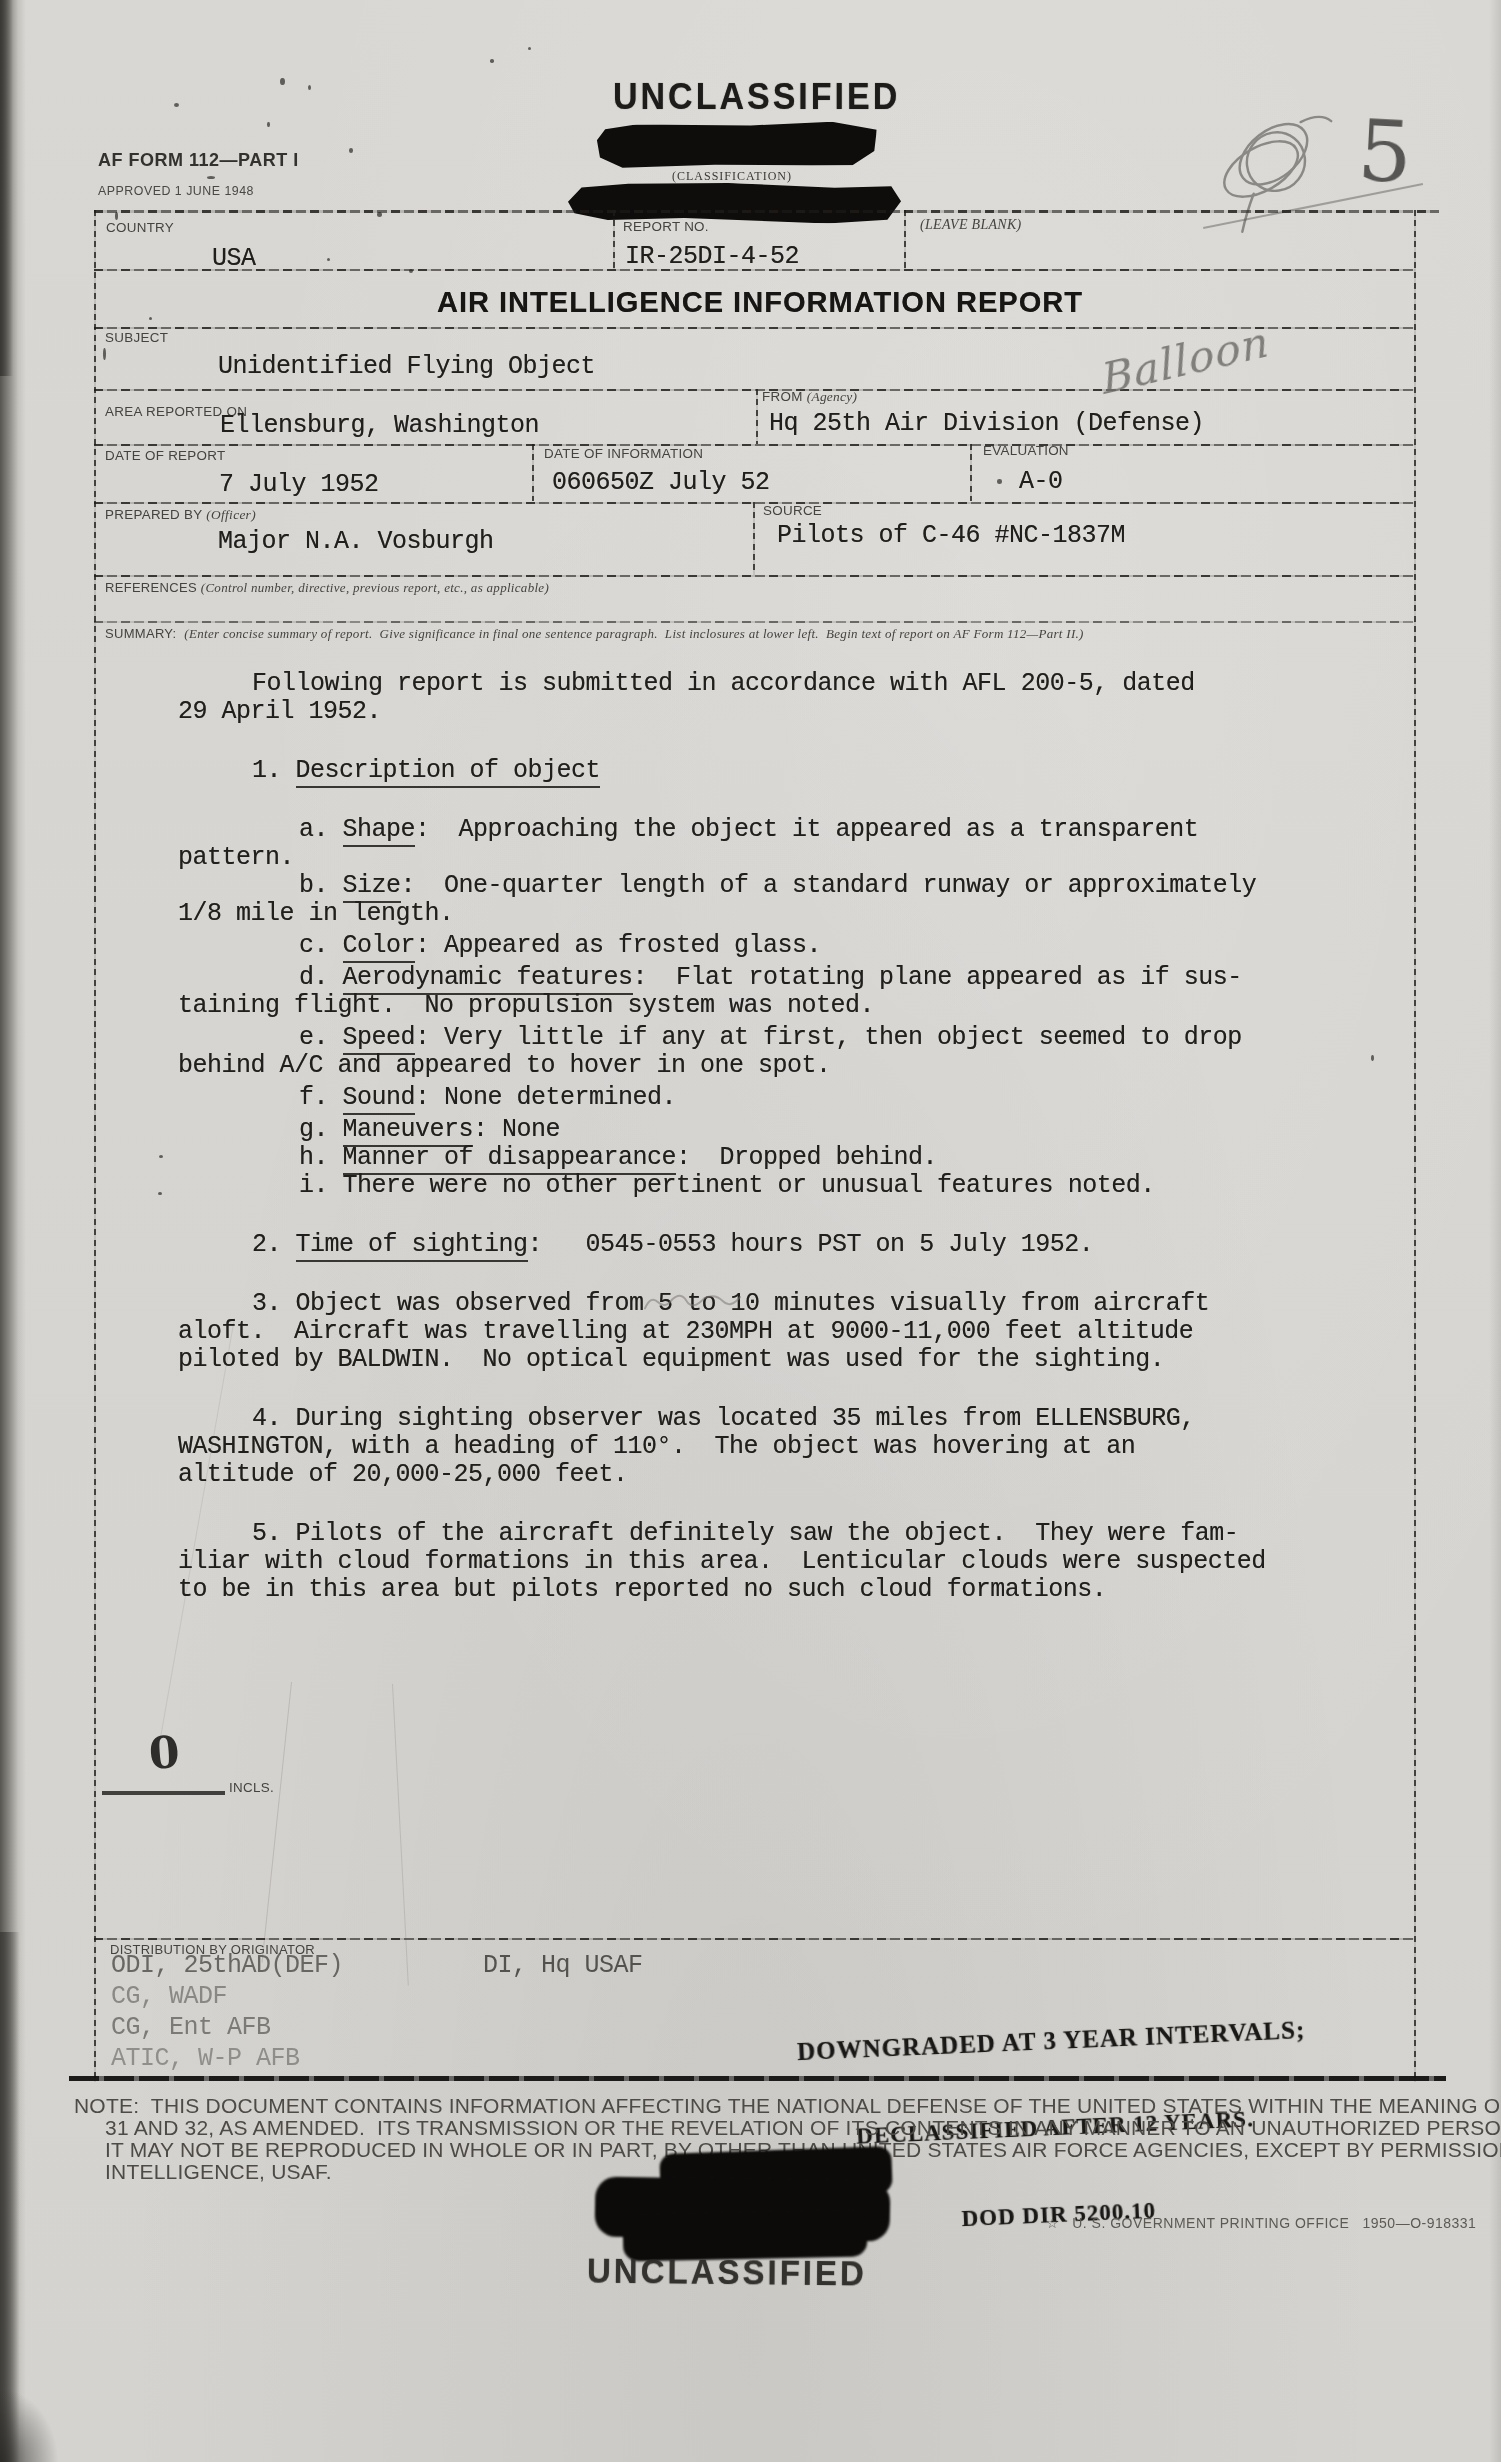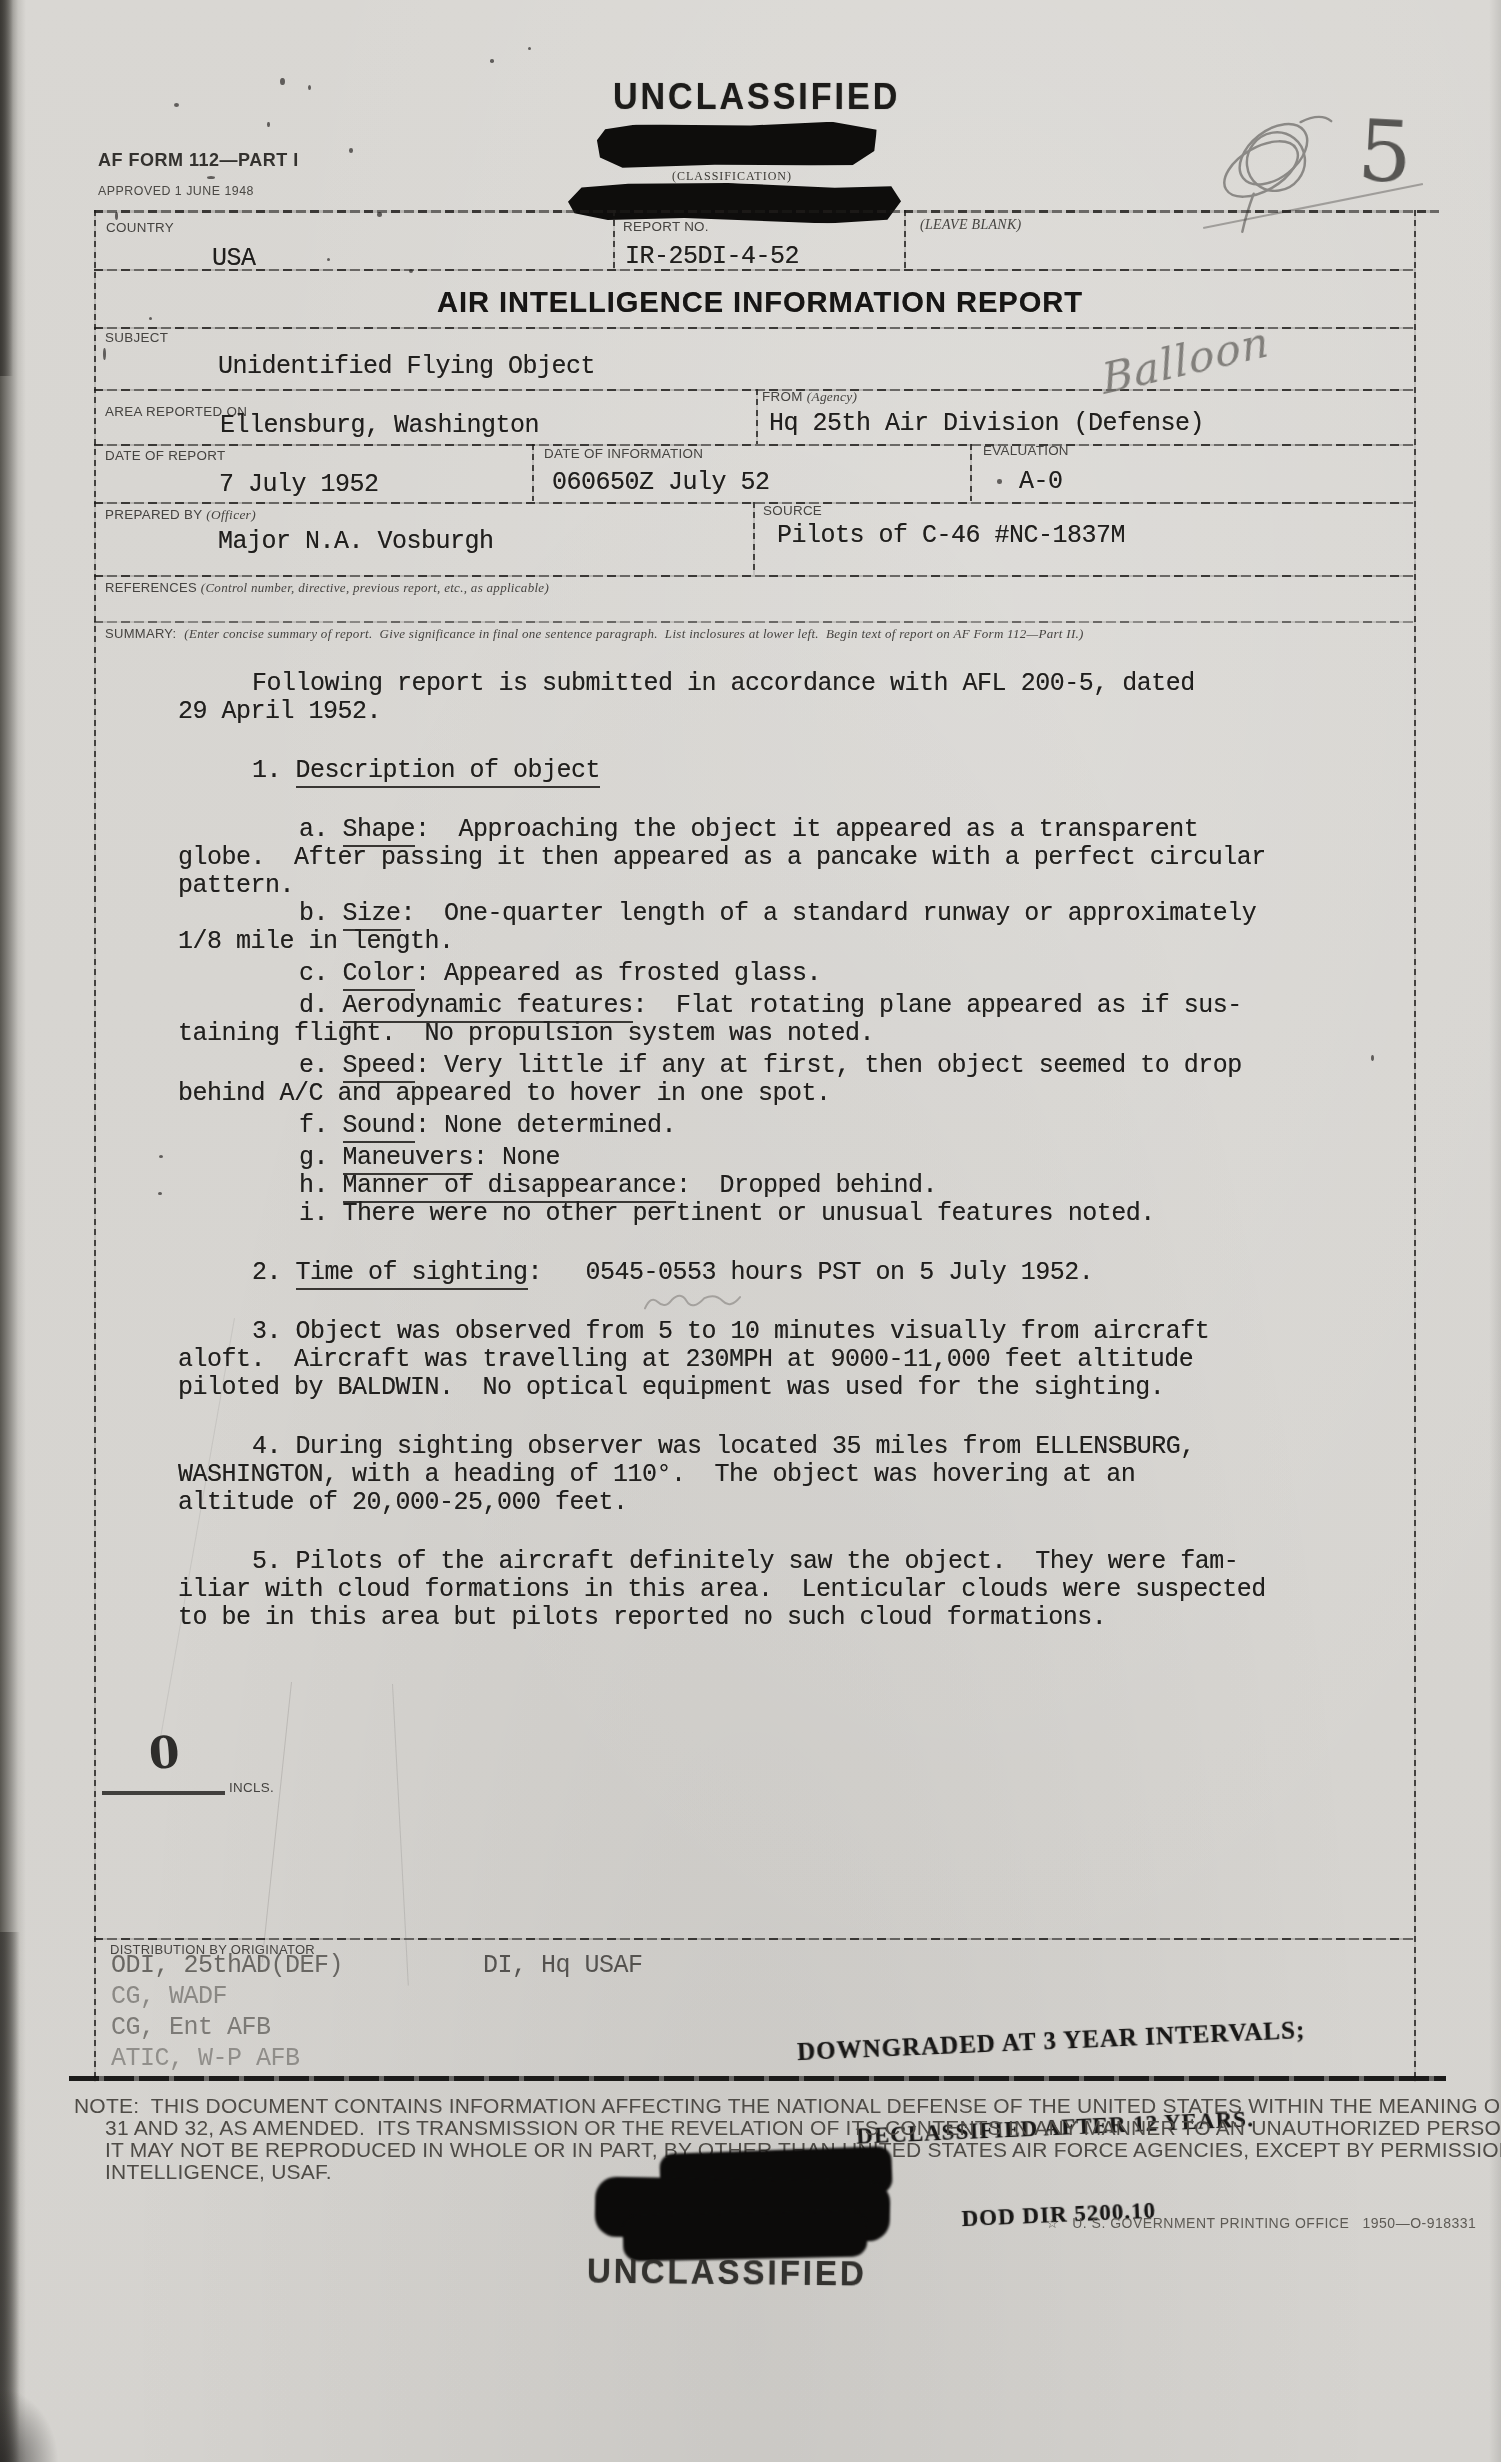--- a/index.html
+++ b/index.html
@@ -191,21 +191,20 @@
   <div id="body-blocks">
       <div class="blk g0">
         <div class="bline i1"><span>Following report is submitted in accordance with AFL 200-5, dated</span></div>
         <div class="bline i0"><span>29 April 1952.</span></div>
       </div>
       <div class="blk gb">
         <div class="bline i1"><span>1. </span><span class="u">Description of object</span></div>
       </div>
       <div class="blk gb">
         <div class="bline i2"><span>a. </span><span class="u">Shape</span><span>:  Approaching the object it appeared as a transparent</span></div>
-        <div class="bline i0"><span>globe.  After passing it then appeared as a pancake with a perfect circular</span></div>
         <div class="bline i0"><span>pattern.</span></div>
       </div>
       <div class="blk g0">
         <div class="bline i2"><span>b. </span><span class="u">Size</span><span>:  One-quarter length of a standard runway or approximately</span></div>
         <div class="bline i0"><span>1/8 mile in length.</span></div>
       </div>
       <div class="blk gs">
         <div class="bline i2"><span>c. </span><span class="u">Color</span><span>: Appeared as frosted glass.</span></div>
       </div>
       <div class="blk gs">

